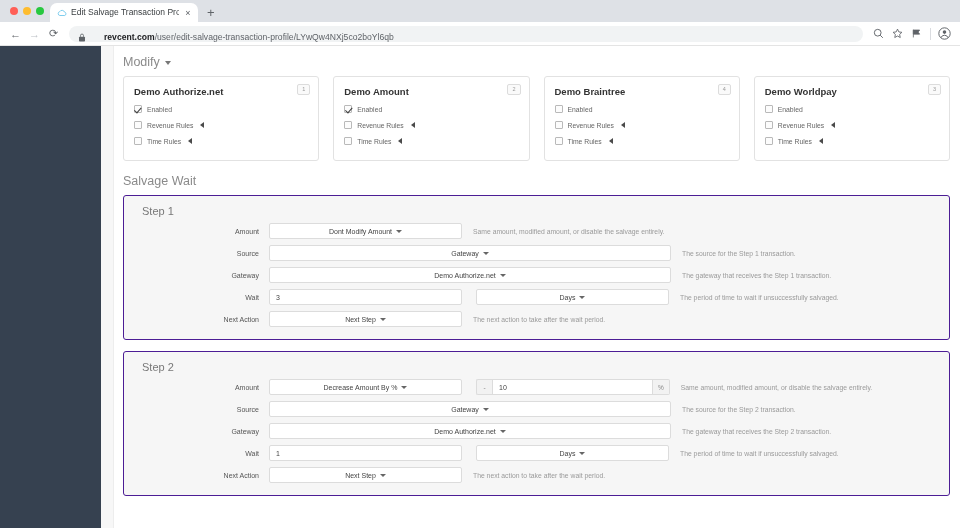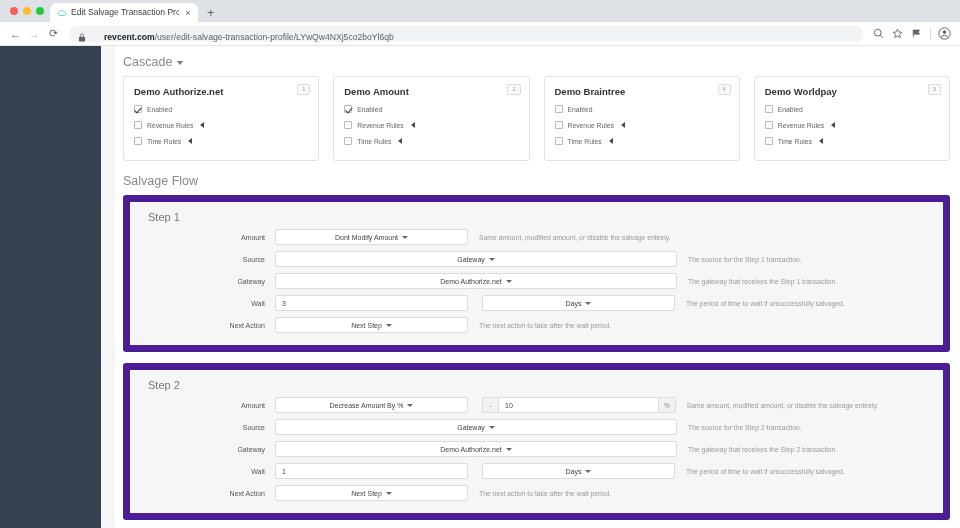--- a/index.html
+++ b/index.html
@@ -101,21 +101,21 @@
   .card-label { font-size: 6.8px; color: #666; }
   .caret-left {
     width: 0; height: 0; border-top: 3px solid transparent;
     border-bottom: 3px solid transparent; border-right: 4px solid #4a4a4a;
     display: inline-block; margin-left: 2px;
   }
 
   
   .flow-title { font-size: 12.5px; color: #8a8a8a; padding: 13px 0 7px 0; }
   .step-panel {
-    background: #f6f6f6; border: 7px solid #4c1d95; border-radius: 3px;
+    background: #f6f6f6; border: 1px solid #4c1d95; border-radius: 3px;
     padding: 9px 12px 12px 12px; margin-bottom: 11px;
   }
   .step-title { font-size: 11px; color: #787878; margin-bottom: 6px; padding-left: 6px; }
 
   .frow { display: flex; align-items: center; margin-bottom: 6px; }
   .frow:last-child { margin-bottom: 0; }
   .flabel {
     width: 133px; text-align: right; padding-right: 10px;
     font-size: 7px; color: #555; flex: none;
   }
@@ -210,21 +210,21 @@
     </div>
   </div>
 
   <div class="page">
     <div class="sidebar"></div>
     <div class="gutter"></div>
 
     <div class="content">
 
       <div class="section-head">
-        <span>Cascade</span>
+        <span>Modify</span>
         <span class="caret-down"></span>
       </div>
 
       <div class="cards">
 
         <div class="card">
           <div class="card-badge">1</div>
           <div class="card-title">Demo Authorize.net</div>
           <div class="card-row">
             <span class="cb checked"></span>
@@ -294,21 +294,21 @@
           </div>
           <div class="card-row">
             <span class="cb"></span>
             <span class="card-label">Time Rules</span>
             <span class="caret-left"></span>
           </div>
         </div>
 
       </div>
 
-      <div class="flow-title">Salvage Flow</div>
+      <div class="flow-title">Salvage Wait</div>
 
       <div class="step-panel">
         <div class="step-title">Step 1</div>
 
         <div class="frow">
           <div class="flabel">Amount</div>
           <div class="fctrl inp center w-sel">
             <span>Dont Modify Amount</span>
             <span class="sel-caret"></span>
           </div>

